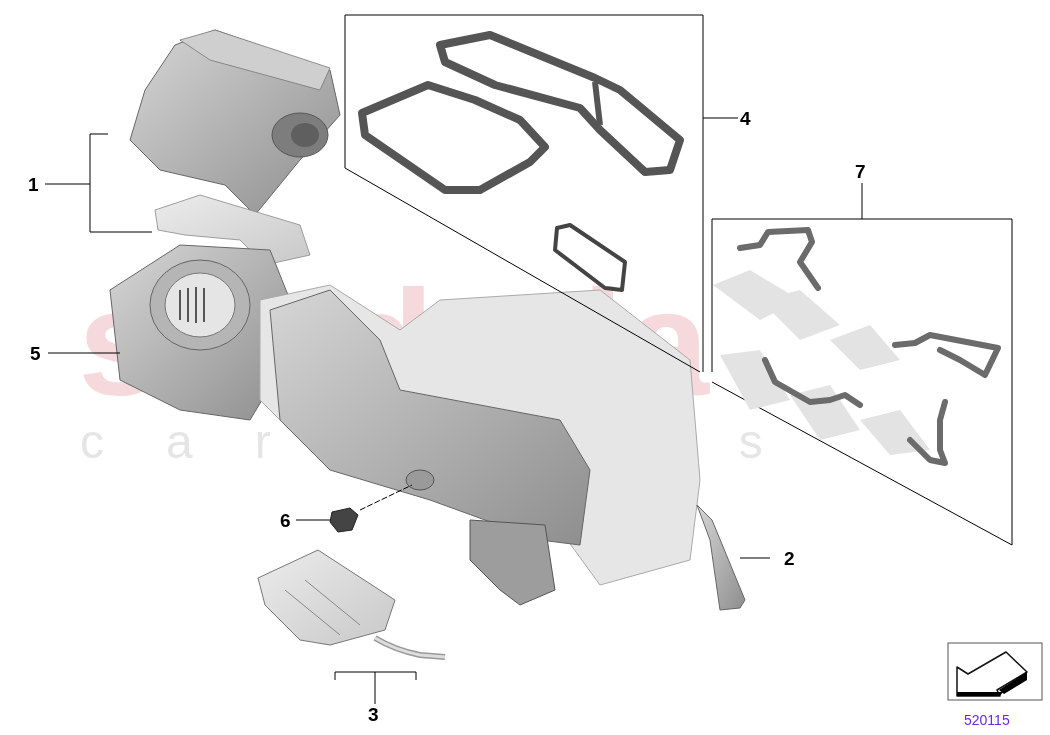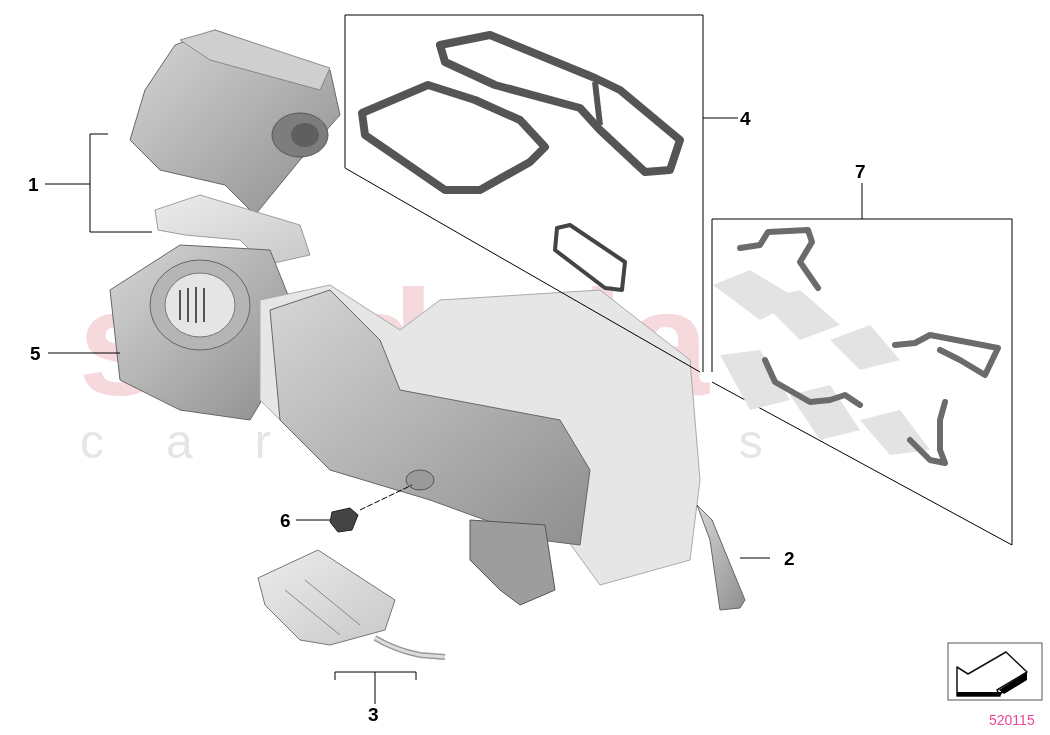--- a/index.html
+++ b/index.html
@@ -6,22 +6,22 @@
   body { width: 1050px; height: 735px; position: relative; overflow: hidden;
          font-family: "Liberation Sans", sans-serif; }
   #stage { position: absolute; left: 0; top: 0; width: 1050px; height: 735px; }
   .callout { position: absolute; font-family: "Liberation Sans", sans-serif;
              font-weight: bold; font-size: 19px; color: #000; line-height: 1; }
   .watermark-main { position: absolute; left: 78px; top: 268px; font-family: "Liberation Sans", sans-serif;
                     font-size: 150px; font-weight: bold; color: rgba(220,120,130,0.28);
                     letter-spacing: 2px; line-height: 1; }
   .watermark-sub { position: absolute; left: 80px; top: 418px; font-family: "Liberation Sans", sans-serif;
                    font-size: 48px; color: rgba(180,180,180,0.35); letter-spacing: 62px; line-height: 1; }
-  .diagram-id { position: absolute; left: 964px; top: 712px; font-size: 14px; color: #ec4899;
-                font-family: "Liberation Sans", sans-serif; margin-left: 25px; }
+  .diagram-id { position: absolute; left: 964px; top: 712px; font-size: 14px; color: #6d28d9;
+                font-family: "Liberation Sans", sans-serif; }
 </style>
 </head>
 <body>
 
 <div id="stage">
 
   <div class="watermark-main">scuderia</div>
   <div class="watermark-sub">car parts</div>
 
   <svg width="1050" height="735" viewBox="0 0 1050 735" style="position:absolute;left:0;top:0">

